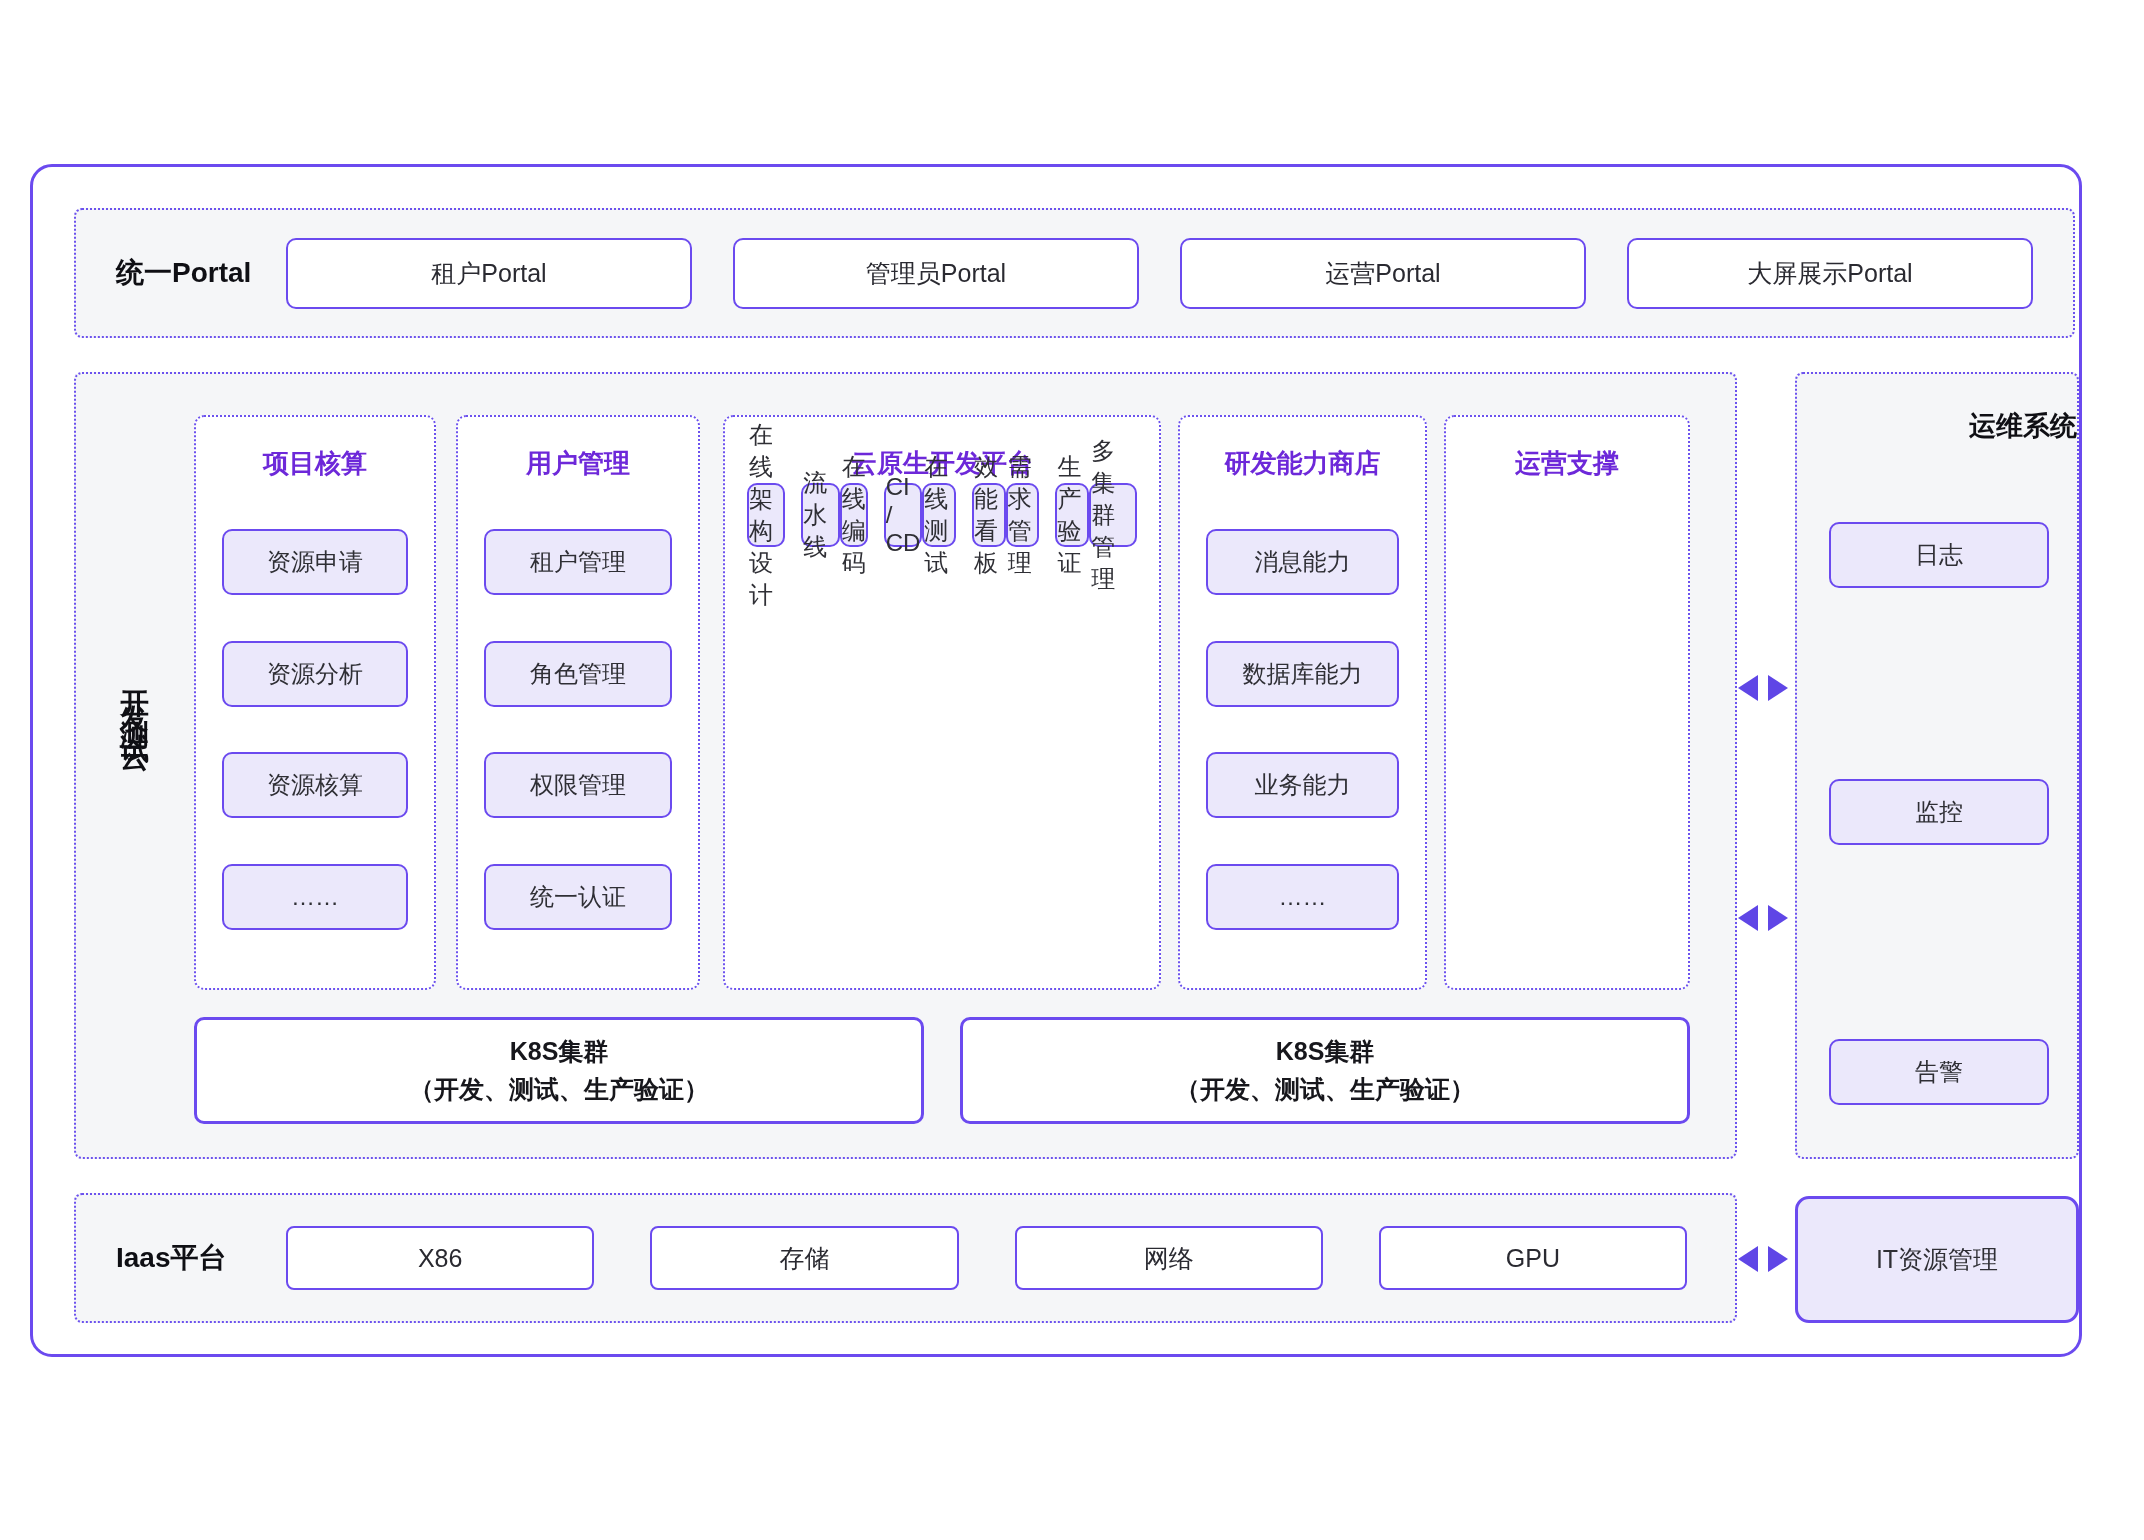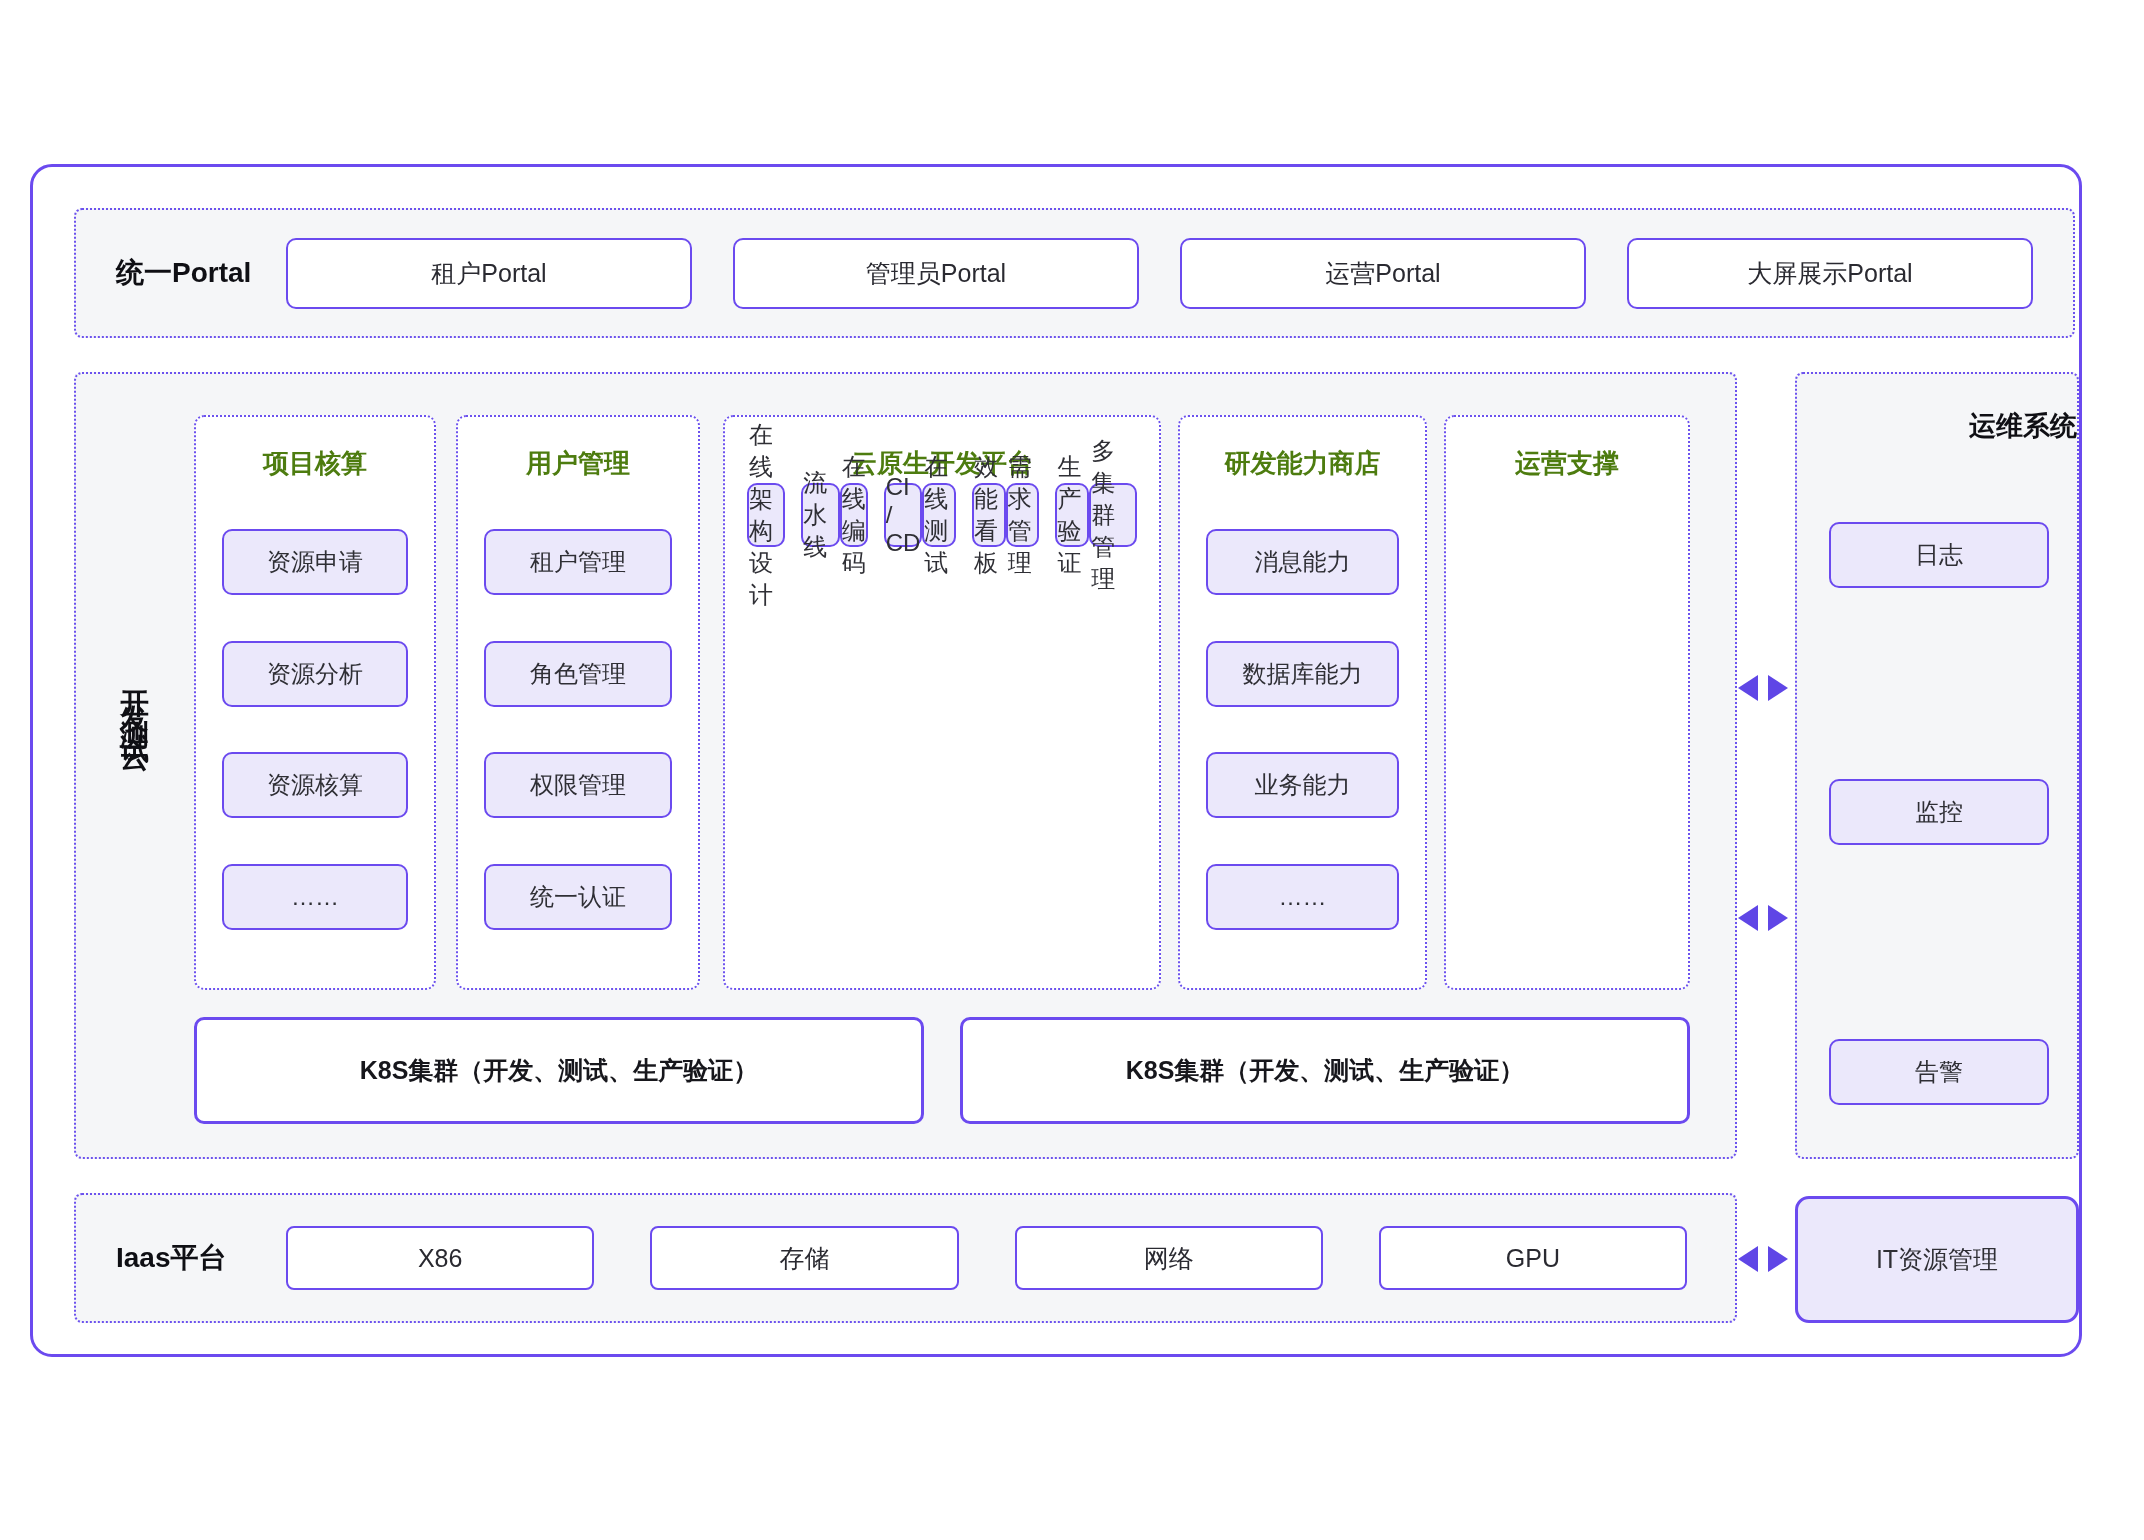--- a/index.html
+++ b/index.html
@@ -57,41 +57,41 @@
   .col {
     position: absolute; top: 41px; height: 575px;
     background: #ffffff;
     border: 2px dotted #6C52EE;
     border-radius: 10px;
     display: flex; flex-direction: column;
   }
   .col-title {
     padding-top: 26px; height: 66px; flex: none;
     display: flex; align-items: center; justify-content: center;
-    font-size: 26px; font-weight: 700; color: #4d7c0f;
+    font-size: 26px; font-weight: 700; color: #6d28d9;
   }
   .col-items {
     flex: 1; display: flex; flex-direction: column;
     justify-content: space-evenly; padding: 0 26px 12px;
   }
   .col-items .node { height: 66px; flex: none; }
   .col-items-grid { flex: 1; display: flex; flex-direction: row;
     justify-content: space-evenly; padding: 0 22px 12px; }
   .pair-row { display: flex; gap: 16px; }
   .pair-row .node { flex: 1; height: 64px; }
   .full-row .node { width: 100%; height: 64px; }
   .col1 { left: 118px;  width: 242px; }
   .col2 { left: 380px;  width: 244px; }
   .col3 { left: 647px;  width: 438px; }
   .col4 { left: 1102px; width: 249px; }
   .col5 { left: 1368px; width: 246px; }
   .k8s-box {
     position: absolute; top: 643px; height: 107px; width: 730px;
     background: #ffffff; border: 3px solid #6B4AEF; border-radius: 10px;
-    display: flex; align-items: center; justify-content: center;
+    display: flex; flex-direction: column; align-items: center; justify-content: center;
     font-size: 25px; font-weight: 700; color: #17171C; line-height: 1.5;
   }
   .k8s-1 { left: 118px; }
   .k8s-2 { left: 884px; }
   
   .ops-section { left: 1762px; top: 205px; width: 284px; height: 787px; }
   .ops-title { margin-top: 34px; text-align: right;
     font-size: 27px; font-weight: 700; color: #0F0F14; }
   .ops-item { position: absolute; left: 32px; width: 220px; height: 66px; }
   .ops-item-1 { top: 148px; }

